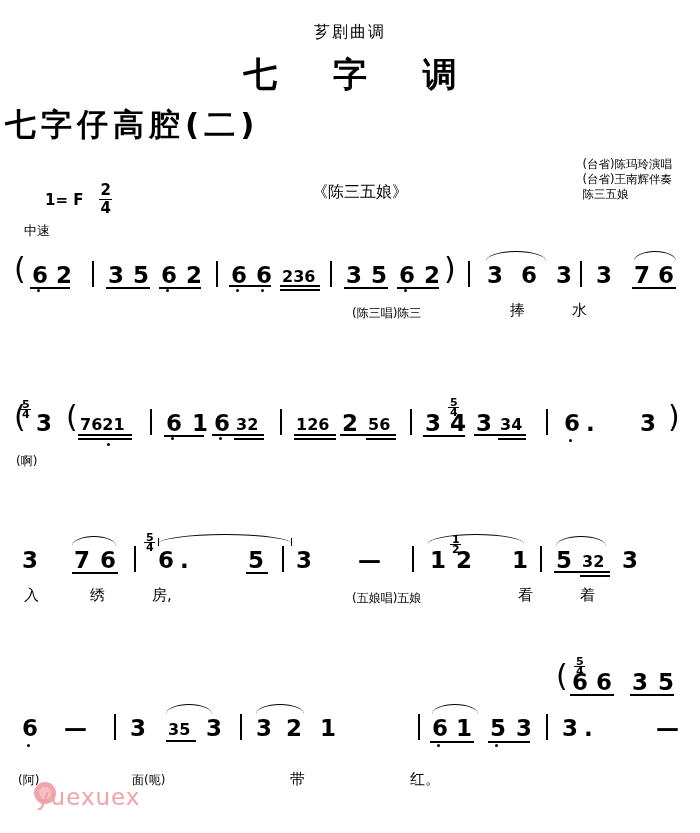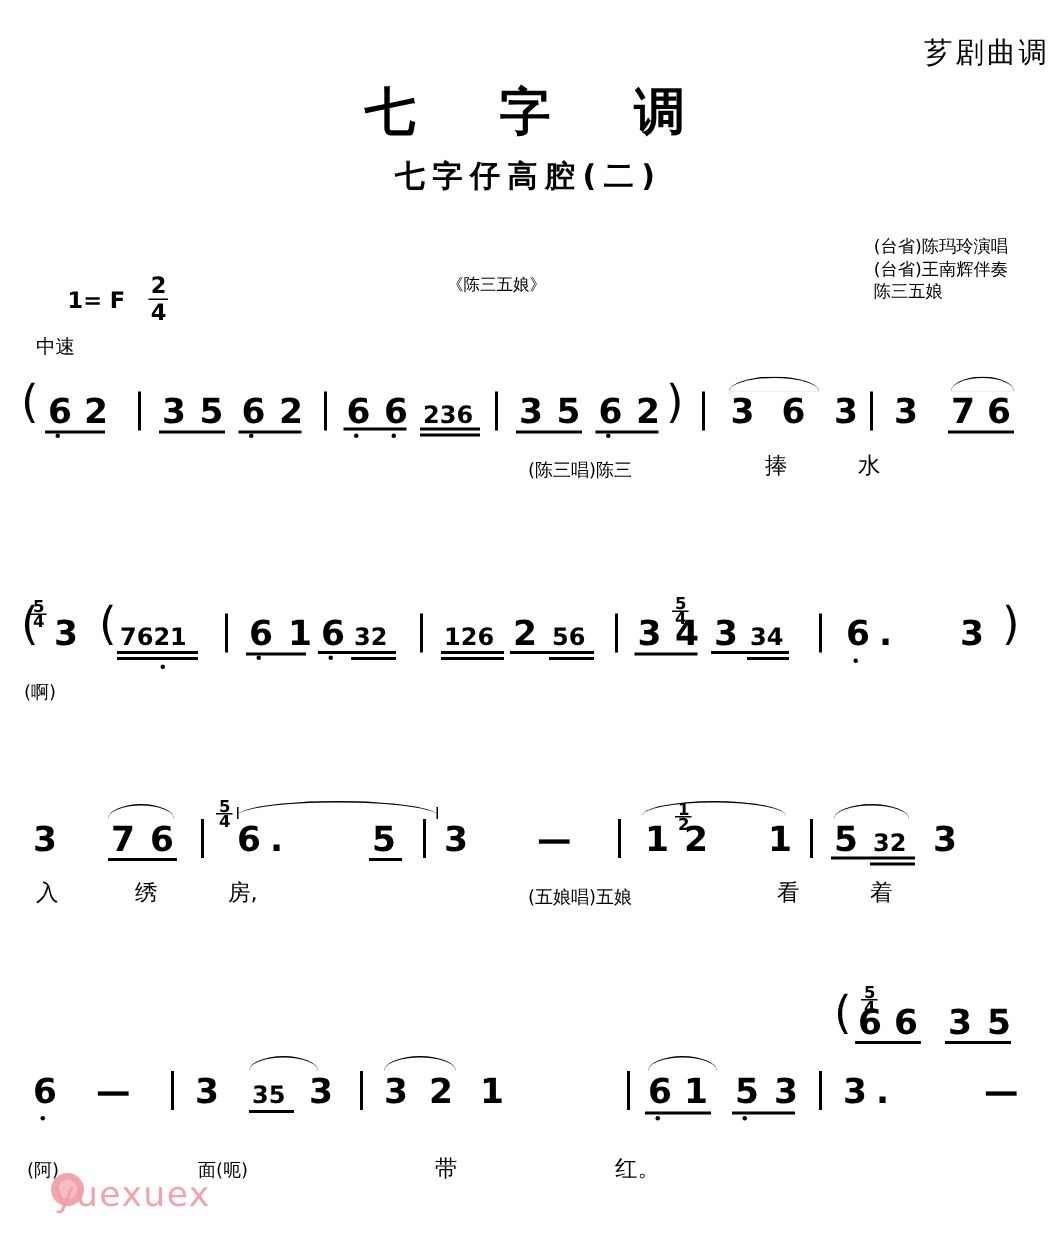--- a/index.html
+++ b/index.html
@@ -20,42 +20,41 @@
     width: 700px;
     height: 833px;
   }
 
   
   .genre {
     position: absolute;
     top: 22px;
     left: 0;
     width: 700px;
-    text-align: right;
-    font-size: 19px;
+    text-align: center;
+    font-size: 16px;
     letter-spacing: 2px;
   }
   .main-title {
     position: absolute;
     top: 52px;
     left: 0;
     width: 700px;
     text-align: center;
     font-size: 34px;
     font-weight: bold;
     letter-spacing: 22px;
     text-indent: 22px;
   }
   .sub-title {
     position: absolute;
     top: 104px;
     left: 0;
     width: 700px;
-    text-align: center;
-    font-size: 20px;
+    font-size: 31px;
     font-weight: bold;
     letter-spacing: 5px;
     text-indent: 5px;
   }
 
   
   .credits {
     position: absolute;
     top: 157px;
     right: 28px;
@@ -87,22 +86,22 @@
     padding: 0 1px 1px 1px;
   }
   .keysig .meter .den {
     display: block;
     padding-top: 1px;
   }
 
   .source-note {
     position: absolute;
     top: 182px;
-    left: 298px;
-    font-size: 11px;
+    left: 312px;
+    font-size: 16px;
   }
   .tempo {
     position: absolute;
     top: 222px;
     left: 24px;
     font-size: 13px;
   }
 
   
   .system {

